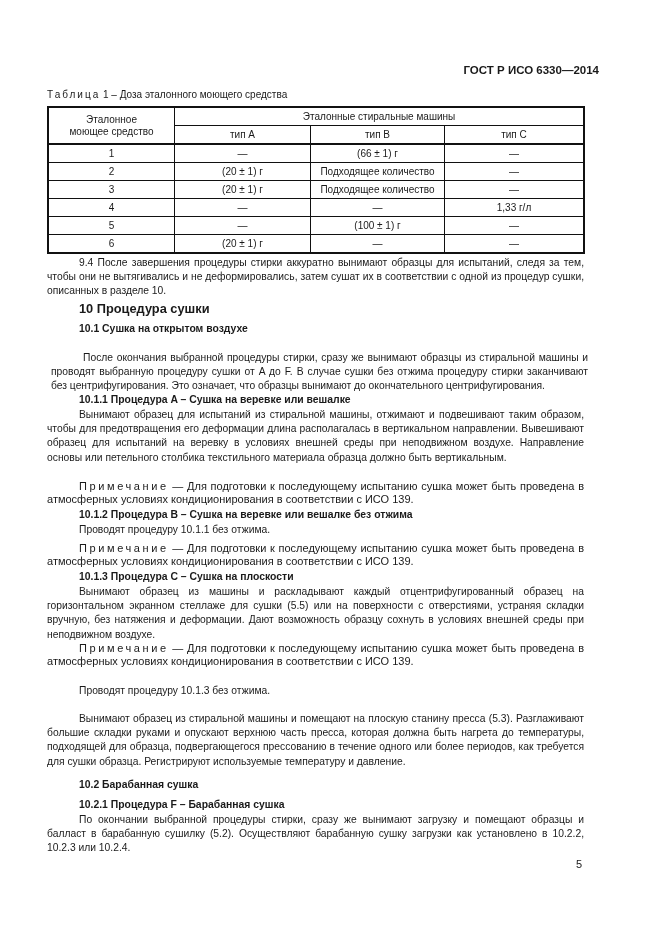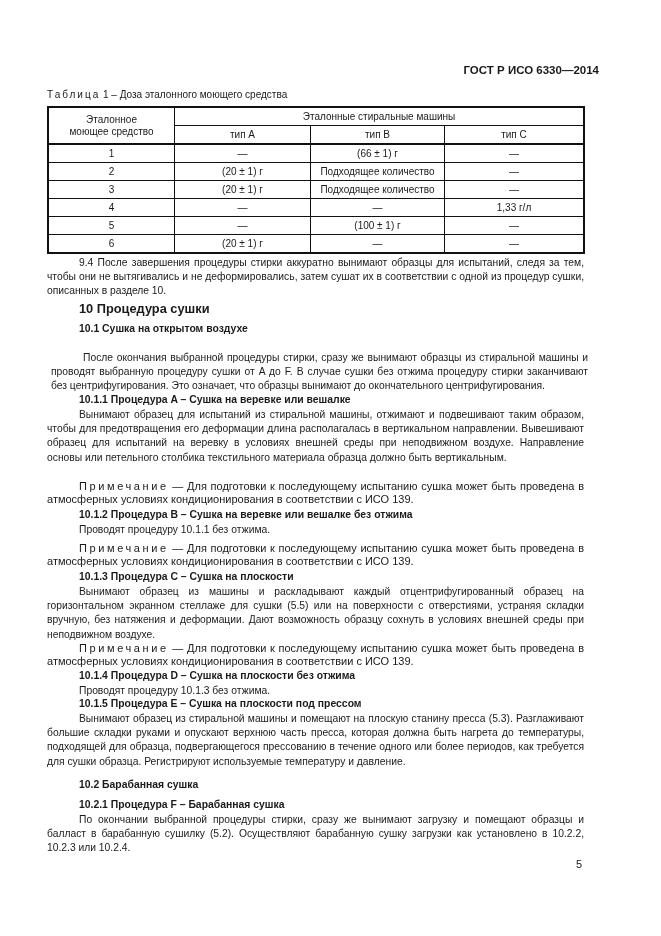--- a/index.html
+++ b/index.html
@@ -129,25 +129,23 @@
   <p class="text indent" style="top:523px;margin:0;">Проводят процедуру 10.1.1 без отжима.</p>
 
   <p class="note" style="top:542px;margin:0;text-indent:32px;"><span class="note-label">Примечание</span><span> — Для подготовки к последующему испытанию сушка может быть проведена в атмосферных условиях кондиционирования в соответствии с ИСО 139.</span></p>
 
   <div class="h-sub" style="top:571px;">10.1.3 Процедура C – Сушка на плоскости</div>
 
   <p class="text indent" style="top:585px;margin:0;">Вынимают образец из машины и раскладывают каждый отцентрифугированный образец на горизонтальном экранном стеллаже для сушки (5.5) или на поверхности с отверстиями, устраняя складки вручную, без натяжения и деформации. Дают возможность образцу сохнуть в условиях внешней среды при неподвижном воздухе.</p>
 
   <p class="note" style="top:642px;margin:0;text-indent:32px;"><span class="note-label">Примечание</span><span> — Для подготовки к последующему испытанию сушка может быть проведена в атмосферных условиях кондиционирования в соответствии с ИСО 139.</span></p>
 
-  <div class="h-sub" style="top:670px;">10.1.4 Процедура D – Сушка на плоскости без отжима</div>
 
   <p class="text indent" style="top:684px;margin:0;">Проводят процедуру 10.1.3 без отжима.</p>
 
-  <div class="h-sub" style="top:698px;">10.1.5 Процедура E – Сушка на плоскости под прессом</div>
 
   <p class="text indent" style="top:712px;margin:0;">Вынимают образец из стиральной машины и помещают на плоскую станину пресса (5.3). Разглаживают большие складки руками и опускают верхнюю часть пресса, которая должна быть нагрета до температуры, подходящей для образца, подвергающегося прессованию в течение одного или более периодов, как требуется для сушки образца. Регистрируют используемые температуру и давление.</p>
 
   <div class="h-sub" style="top:779px;">10.2 Барабанная сушка</div>
 
   <div class="h-sub" style="top:799px;">10.2.1 Процедура F – Барабанная сушка</div>
 
   <p class="text indent" style="top:813px;margin:0;">По окончании выбранной процедуры стирки, сразу же вынимают загрузку и помещают образцы и балласт в барабанную сушилку (5.2). Осуществляют барабанную сушку загрузки как установлено в 10.2.2, 10.2.3 или 10.2.4.</p>
 
   <div class="page-number">5</div>

